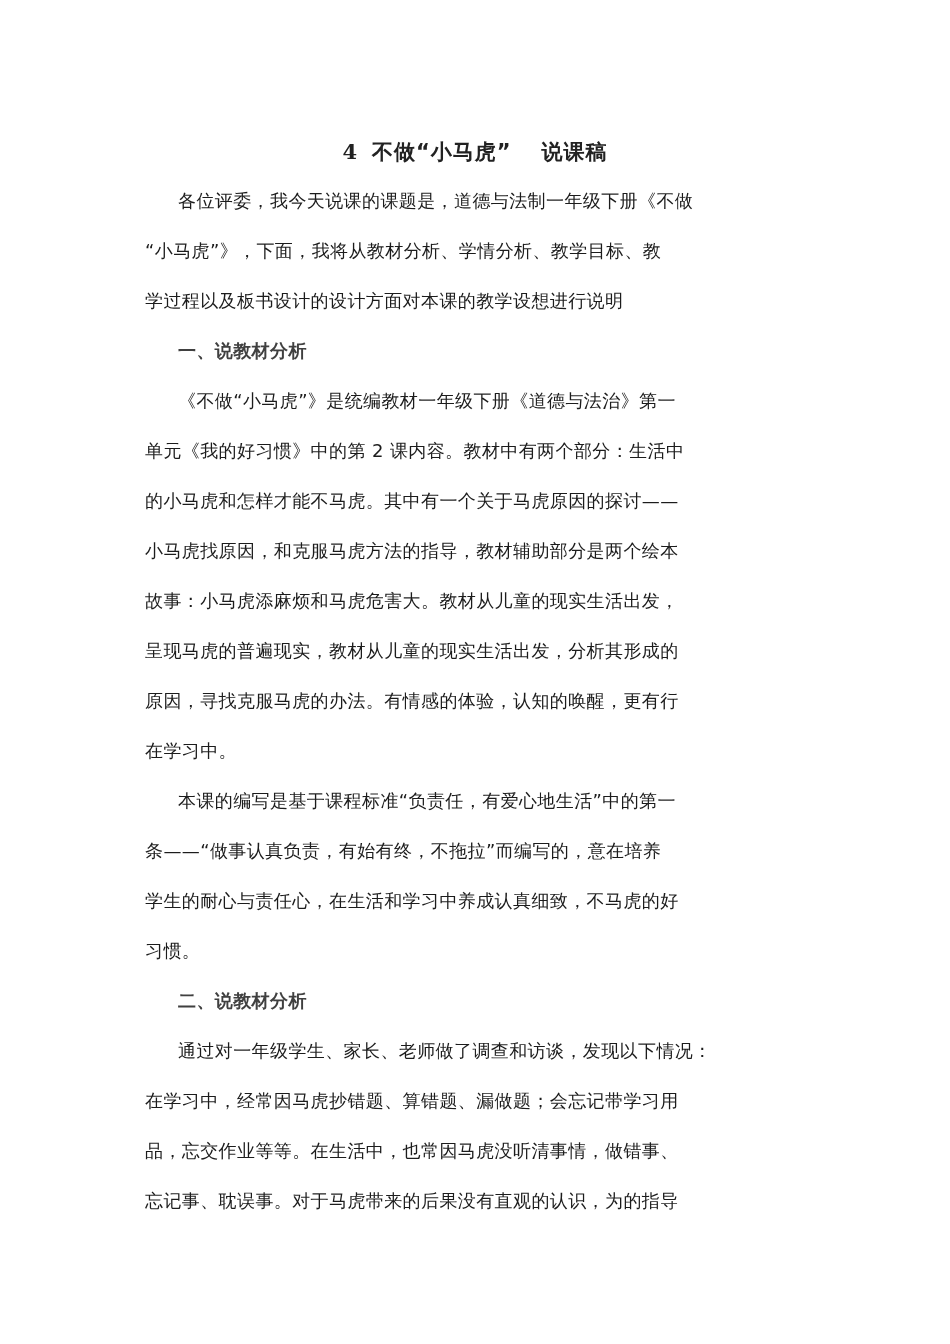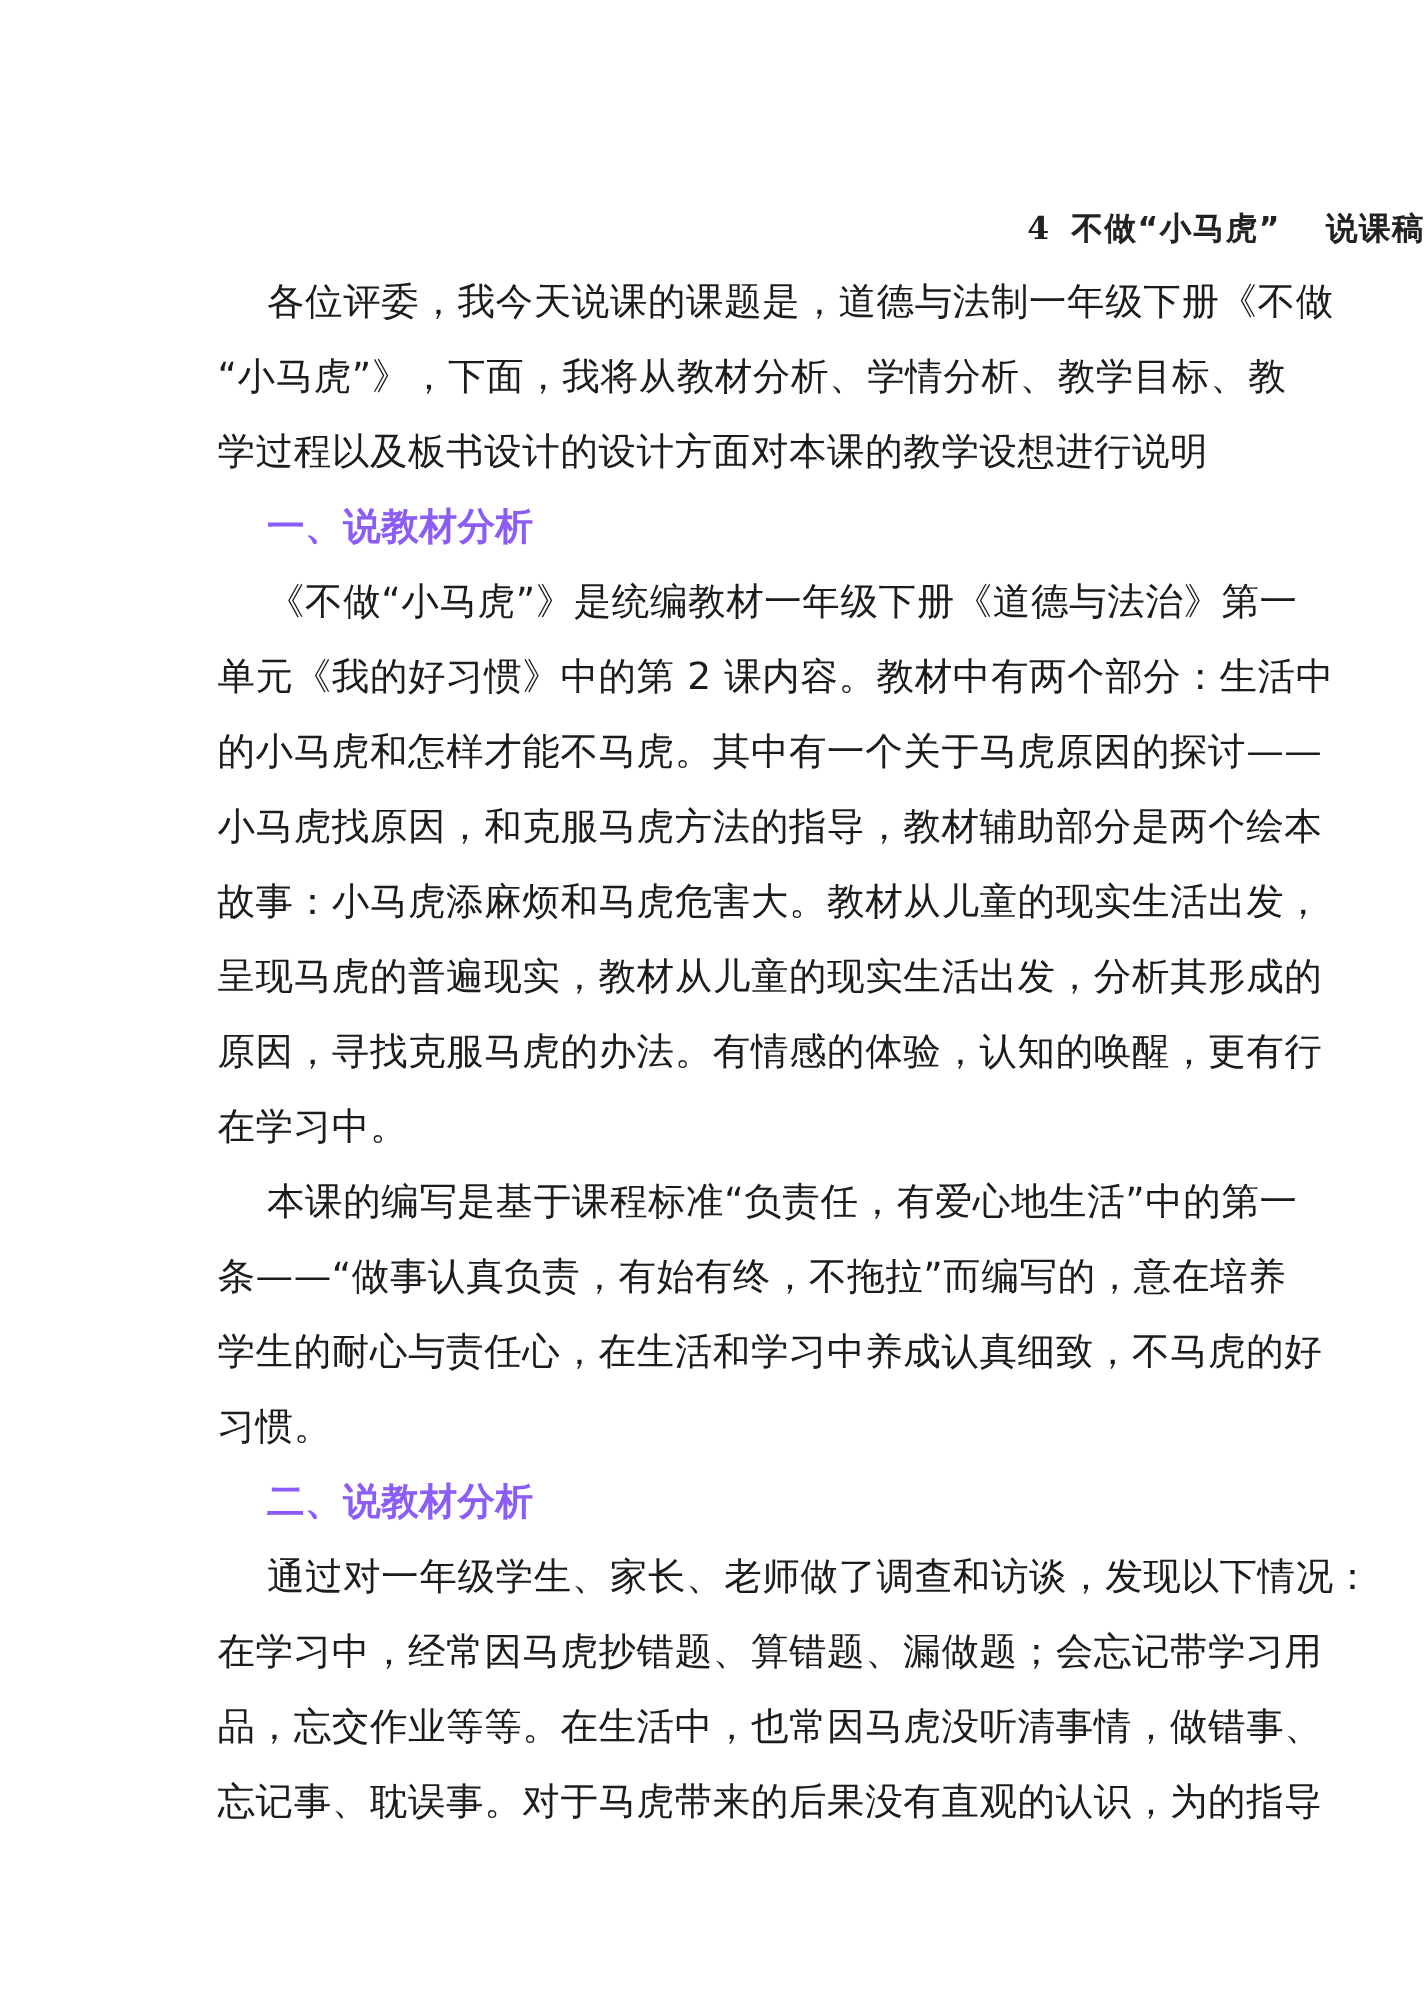--- a/index.html
+++ b/index.html
@@ -21,51 +21,51 @@
       top: 0;
       width: 950px;
       height: 1344px;
       background: #ffffff;
     }
     .title {
       position: absolute;
       top: 136px;
       left: 0;
       width: 950px;
-      text-align: right;
+      text-align: center;
       font-size: 21px;
       font-weight: bold;
       line-height: 32px;
       letter-spacing: 1px;
       color: #222;
     }
     .title .num {
       font-family: "DejaVu Serif", "Liberation Serif", serif;
       margin-right: 14px;
     }
     .title .gap {
       display: inline-block;
       width: 30px;
     }
     .line {
       position: absolute;
       left: 145px;
       width: 680px;
-      font-size: 25px;
+      font-size: 18px;
       line-height: 32px;
       white-space: nowrap;
       color: #1c1c1c;
       letter-spacing: 0.4px;
     }
     .indent {
       left: 178px;
     }
     .heading {
       font-weight: bold;
-      color: #8b5cf6;
+      color: #404040;
     }
   </style>
 </head>
 <body>
 
 <div class="page">
   <div class="title">
     <span class="num">4</span><span>不做“小马虎”</span><span class="gap"></span><span>说课稿</span>
   </div>
 

